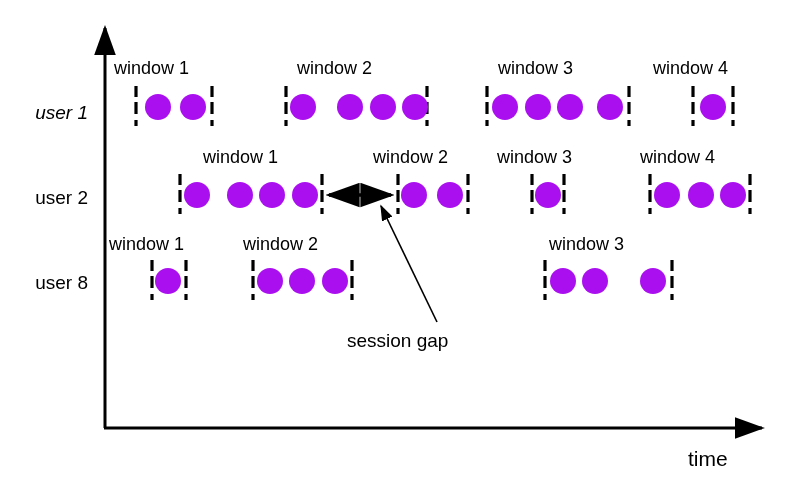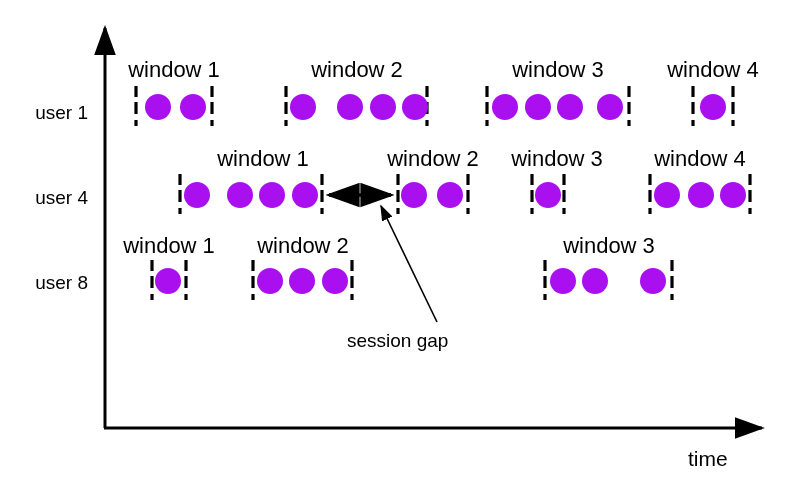--- a/index.html
+++ b/index.html
@@ -30,22 +30,21 @@
     color: #000000;
     font-family: "Liberation Sans", sans-serif;
     white-space: nowrap;
     line-height: 1;
   }
   .user-label {
     font-size: 19px;
     text-align: right;
   }
   .window-label {
-    font-size: 22px;
-    text-align: center;
+    font-size: 18px;
   }
   .annotation-label {
     font-size: 19px;
   }
   .axis-label {
     font-size: 21px;
   }
 </style>
 </head>
 <body>
@@ -210,26 +209,26 @@
         <circle cx="595" cy="281" r="13" fill="#aa0ff0"></circle>
         <circle cx="653" cy="281" r="13" fill="#aa0ff0"></circle>
       </g>
     <g id="annotation-group">
         <line x1="329" y1="195" x2="391" y2="195" stroke="#000000" stroke-width="3.4" marker-start="url(#arrowStart)" marker-end="url(#arrowEnd)"></line>
         <line x1="437" y1="322" x2="381" y2="206" stroke="#000000" stroke-width="1.6" marker-end="url(#thinArrow)"></line>
       </g>
   </svg>
 
   <div id="text-layer">
-      <div class="user-label" style="left: 0px; width: 88px; top: 103px;">user 1</div>
+      <div class="user-label" style="left: 0px; width: 88px; top: 103px; font-style: italic;">user 1</div>
       <div class="window-label" style="left: 114px; width: 120px; top: 59px;">window 1</div>
       <div class="window-label" style="left: 297px; width: 120px; top: 59px;">window 2</div>
       <div class="window-label" style="left: 498px; width: 120px; top: 59px;">window 3</div>
       <div class="window-label" style="left: 653px; width: 120px; top: 59px;">window 4</div>
-      <div class="user-label" style="left: 0px; width: 88px; top: 188px;">user 4</div>
+      <div class="user-label" style="left: 0px; width: 88px; top: 188px;">user 2</div>
       <div class="window-label" style="left: 203px; width: 120px; top: 148px;">window 1</div>
       <div class="window-label" style="left: 373px; width: 120px; top: 148px;">window 2</div>
       <div class="window-label" style="left: 497px; width: 120px; top: 148px;">window 3</div>
       <div class="window-label" style="left: 640px; width: 120px; top: 148px;">window 4</div>
       <div class="user-label" style="left: 0px; width: 88px; top: 273px;">user 8</div>
       <div class="window-label" style="left: 109px; width: 120px; top: 235px;">window 1</div>
       <div class="window-label" style="left: 243px; width: 120px; top: 235px;">window 2</div>
       <div class="window-label" style="left: 549px; width: 120px; top: 235px;">window 3</div>
       <div class="annotation-label" style="left: 347px; width: 160px; top: 331px;">session gap</div>
     </div>

